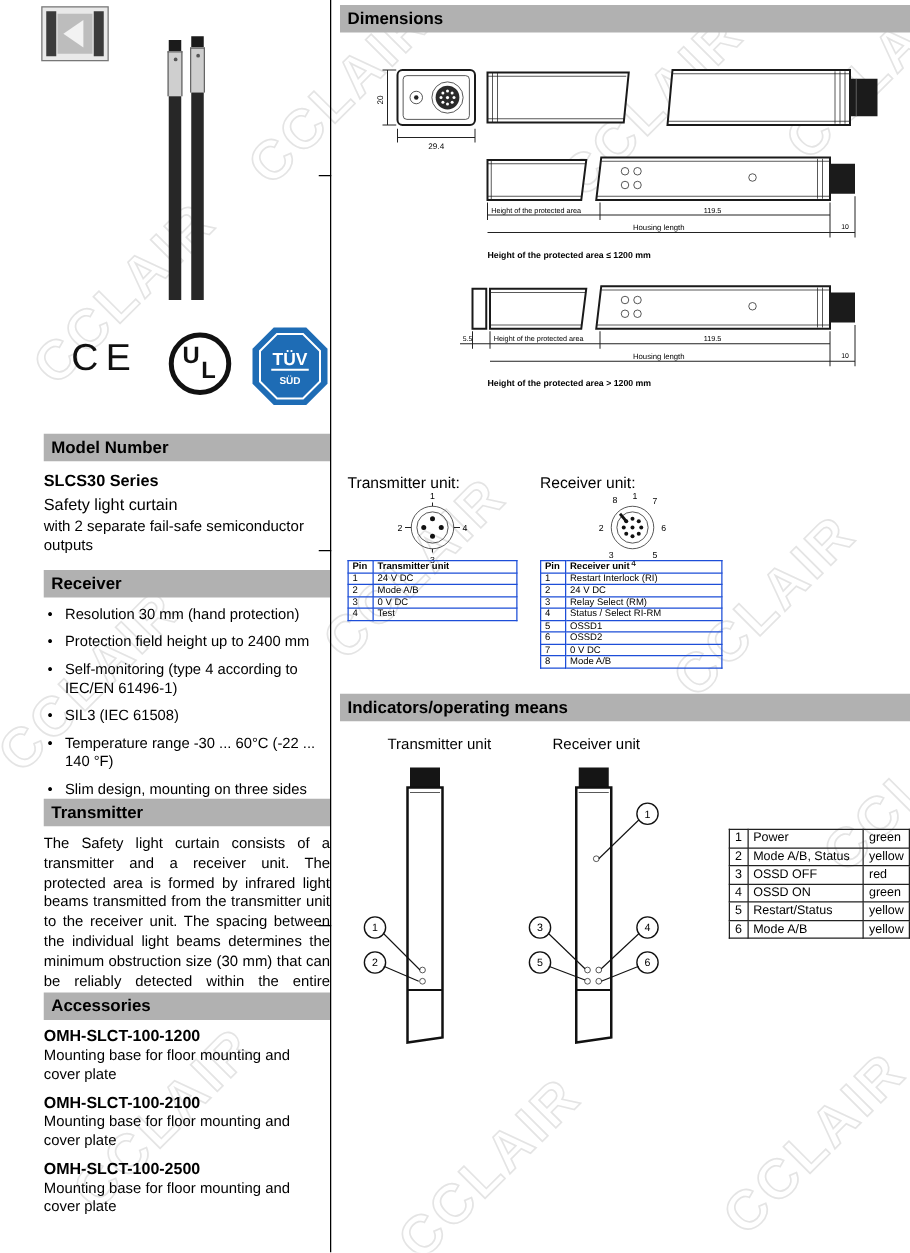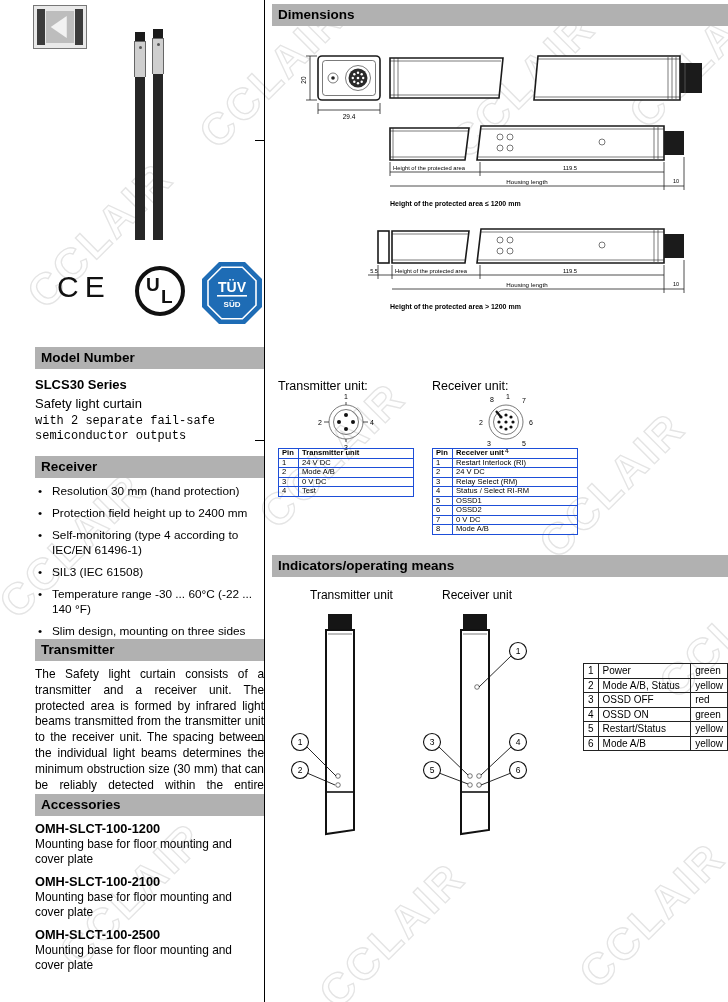--- a/index.html
+++ b/index.html
@@ -44,21 +44,21 @@
   .ce { left:57px; top:270px; font-size:30px; letter-spacing:6px; color:#111; }
   .ul { left:135px; top:266px; width:50px; height:50px; border:4px solid #111; border-radius:50%;
         position:absolute; }
   .ul span { position:absolute; font-weight:bold; font-size:19px; color:#111; }
   .ul .u { left:7px; top:4px; }
   .ul .l { left:22px; top:16px; }
 
   
   .t-bold13 { font-size:13px; font-weight:bold; }
   .t-13 { font-size:13px; }
-  .t-12 { font-size:12px; line-height:15px;font-family:Liberation Mono, monospace; }
+  .t-12 { font-size:12px; line-height:15px; }
   .feat-list { left:35px; top:484px; width:229px; }
   .feat { position:relative; padding-left:17px; font-size:11.8px; line-height:15px; margin-bottom:7px; }
   .feat::before { content:"•"; position:absolute; left:3px; top:0; }
   .desc-text { left:35px; top:667px; width:229px; font-size:11.9px; line-height:15.8px; text-align:justify; }
   .acc-list { left:35px; top:821px; width:229px; }
   .acc-item { margin-bottom:7px; }
   .acc-item .model { font-size:12.8px; font-weight:bold; line-height:16px; }
   .acc-item .txt { font-size:11.9px; line-height:15px; }
 
   

